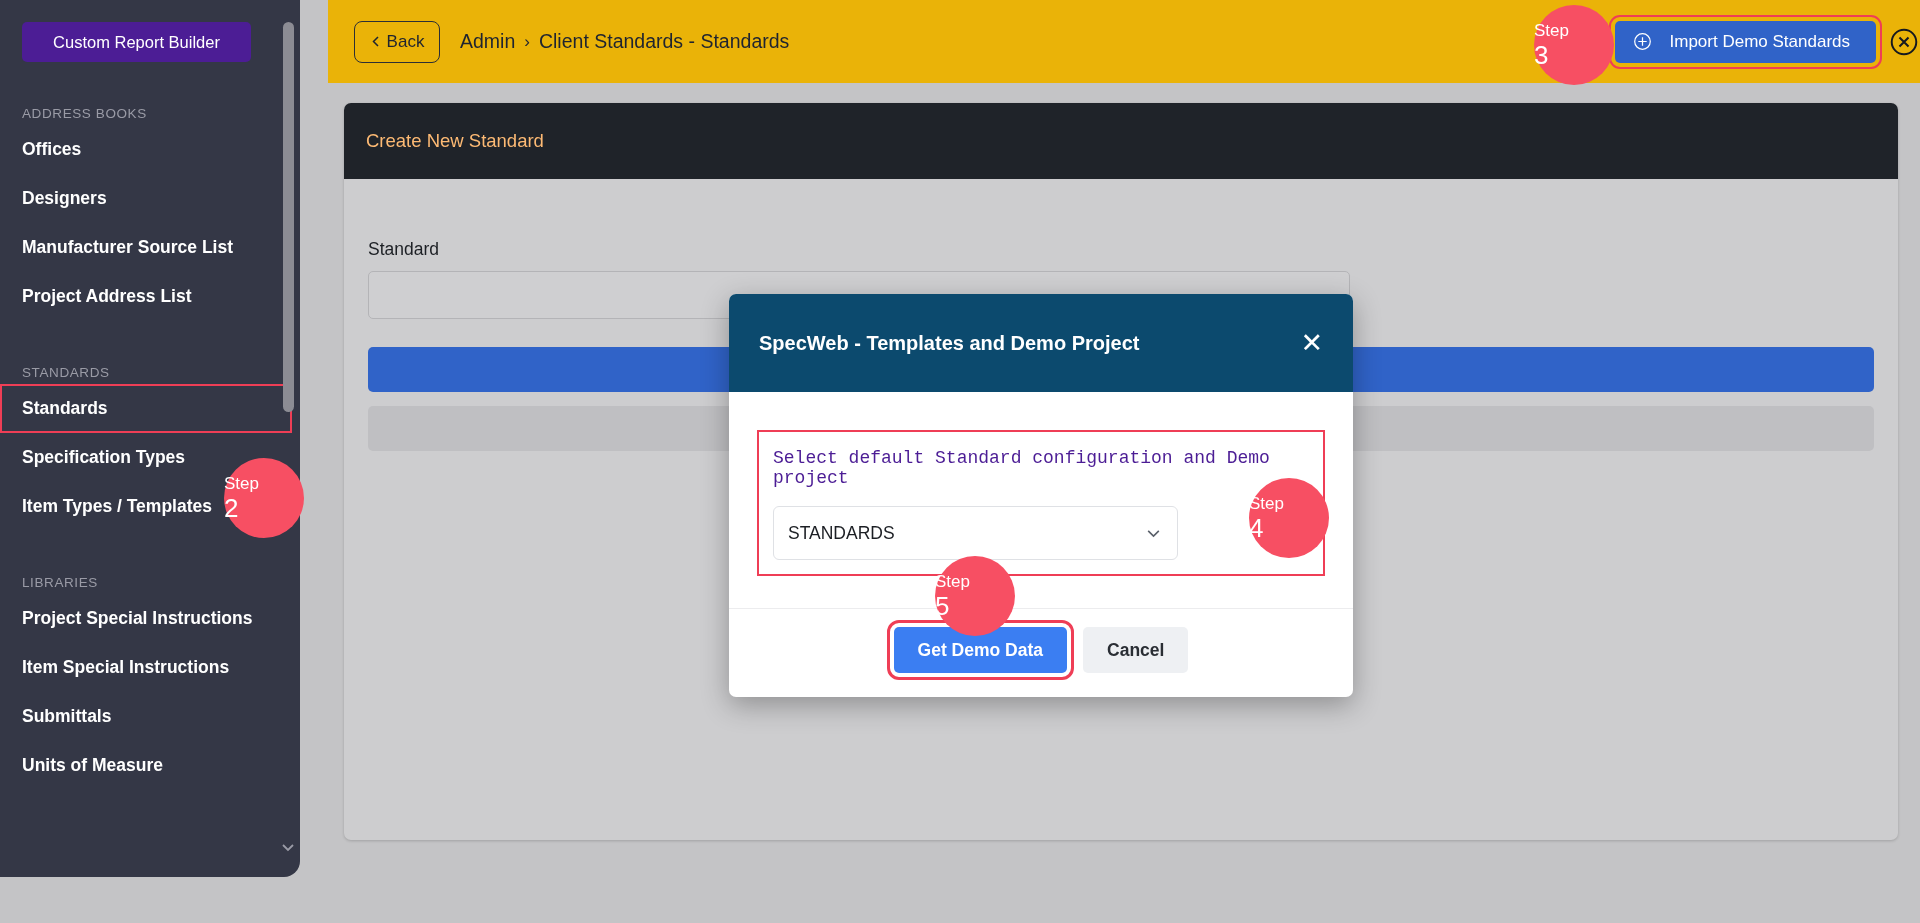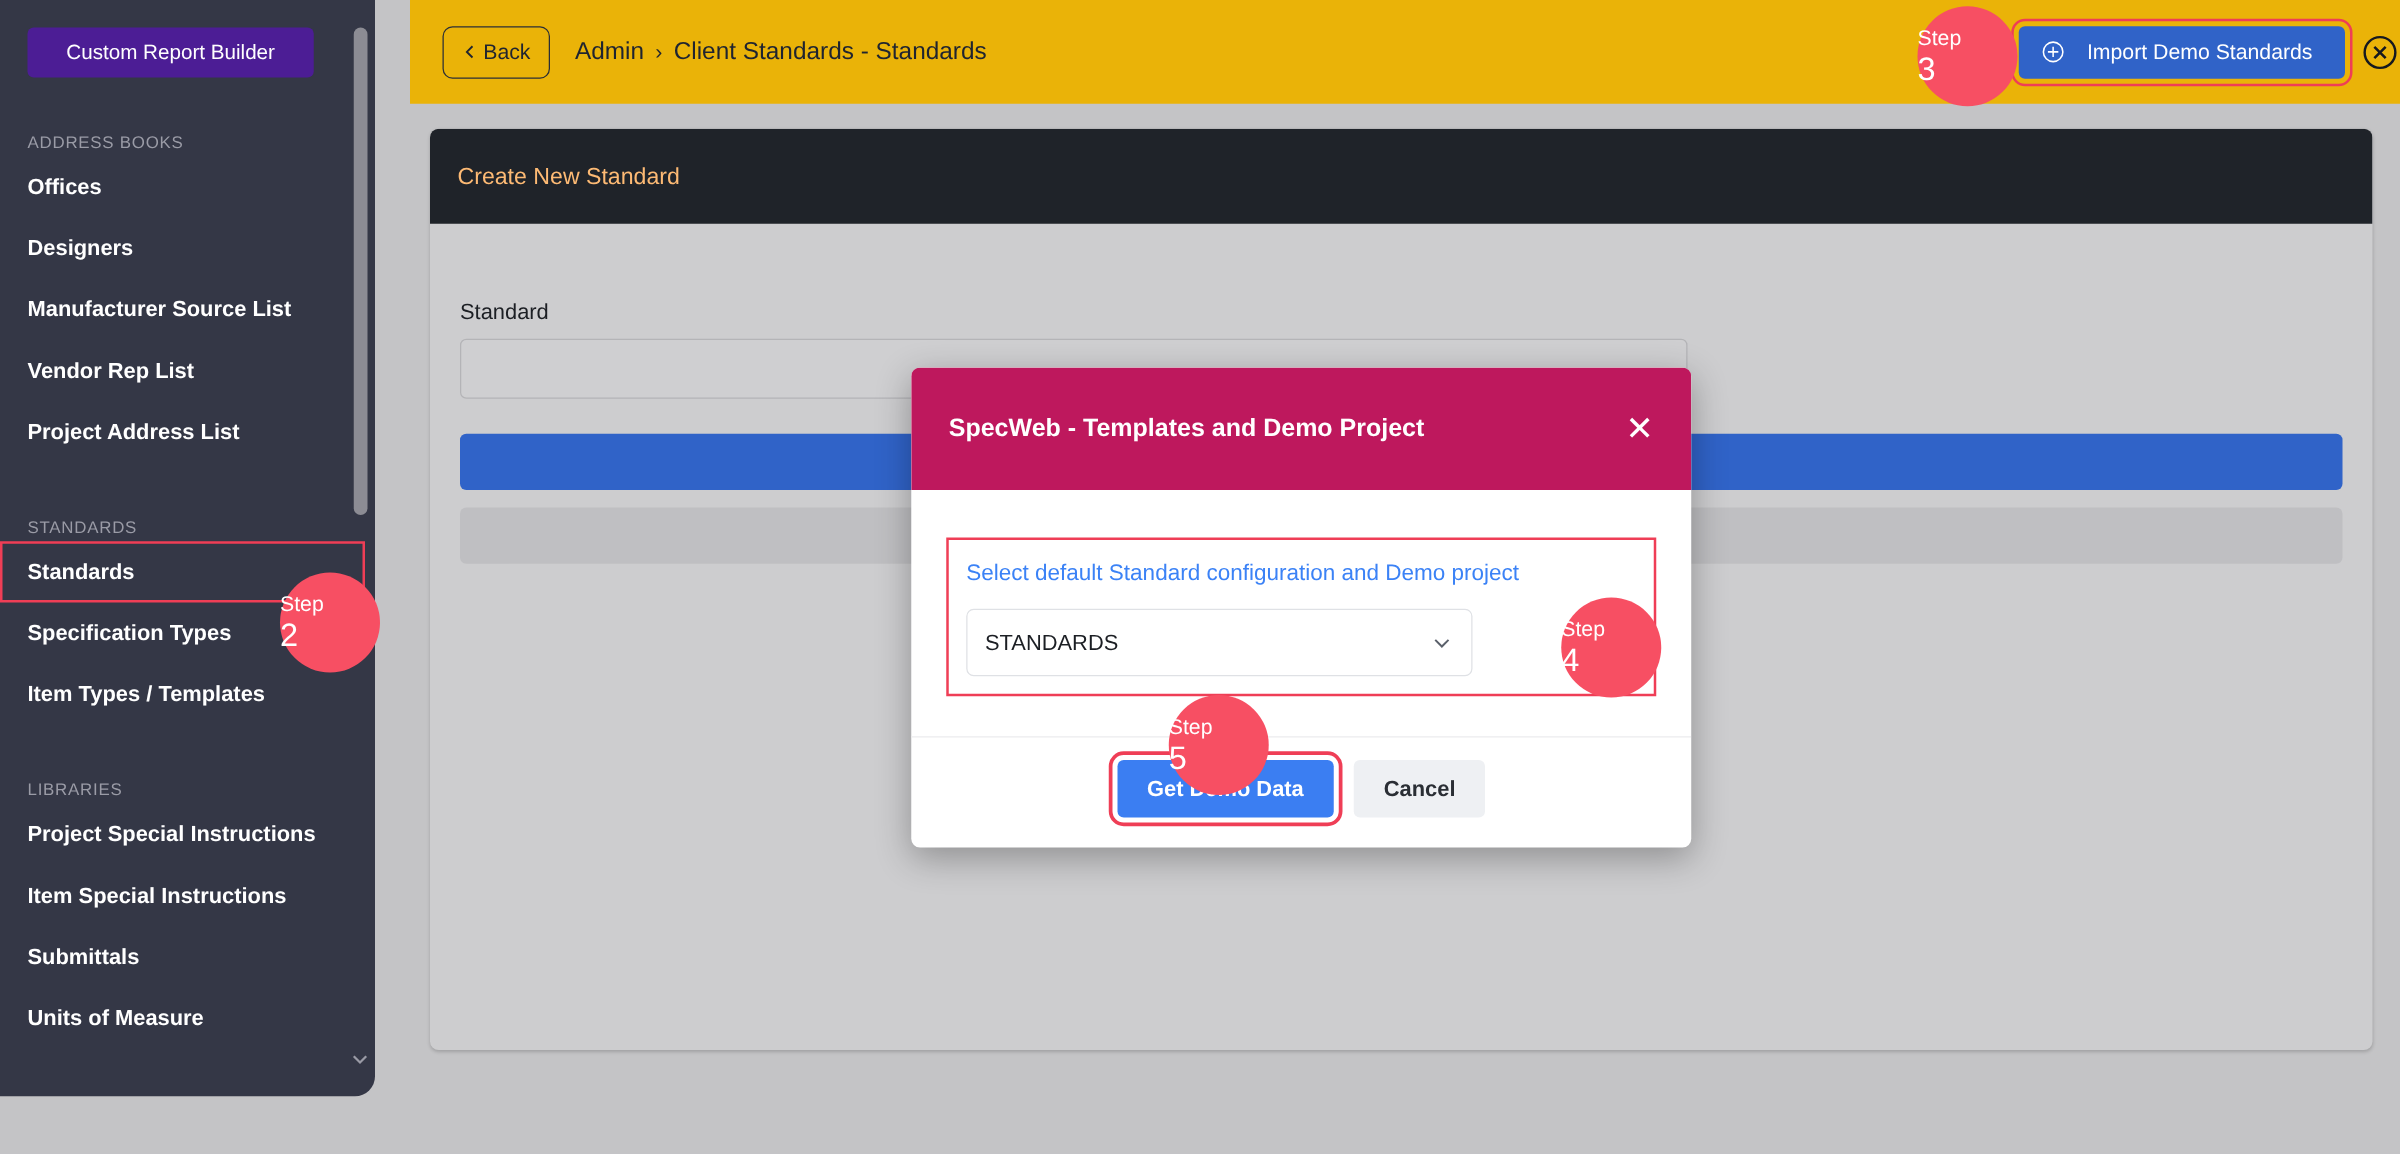--- a/index.html
+++ b/index.html
@@ -245,21 +245,21 @@
     left: 729px; top: 294px;
     width: 624px;
     background: #ffffff;
     border-radius: 7px;
     box-shadow: 0 8px 28px rgba(0,0,0,0.30);
     overflow: hidden;
     z-index: 50;
   }
   #modal-header {
     height: 98px;
-    background: #be185d;
+    background: #0c4a6e;
     display: flex;
     align-items: center;
     padding: 0 30px;
   }
   #modal-title {
     color: #ffffff;
     font-size: 20px;
     font-weight: bold;
   }
   #modal-close {
@@ -275,22 +275,23 @@
   #modal-body {
     padding: 40px 30px 34px 30px;
   }
   #modal-field-group {
     outline: 2px solid #ef3e56;
     outline-offset: 0;
     padding: 16px 14px 14px 14px;
   }
   #modal-field-label {
     font-size: 18px;
-    color: #3b82f6;
+    color: #4c1d95;
     margin-bottom: 18px;
+    font-family: Liberation Mono, monospace;
   }
   #standard-config-select {
     width: 405px;
     height: 54px;
     background: #ffffff;
     border: 1px solid #dfe1e5;
     border-radius: 6px;
     padding: 0 14px;
     font-size: 17.5px;
     color: #1c1f24;
@@ -370,21 +371,20 @@
     <div id="sidebar-inner">
 
       <div class="crb-wrap">
         <button id="custom-report-builder">Custom Report Builder</button>
       </div>
 
       <div class="nav-section-title">ADDRESS BOOKS</div>
       <a class="nav-item">Offices</a>
       <a class="nav-item">Designers</a>
       <a class="nav-item">Manufacturer Source List</a>
-      <a class="nav-item">Vendor Rep List</a>
       <a class="nav-item">Project Address List</a>
 
       <div class="nav-section-title">STANDARDS</div>
       <a class="nav-item highlight">Standards</a>
       <a class="nav-item">Specification Types</a>
       <a class="nav-item">Item Types / Templates</a>
 
       <div class="nav-section-title">LIBRARIES</div>
       <a class="nav-item">Project Special Instructions</a>
       <a class="nav-item">Item Special Instructions</a>

